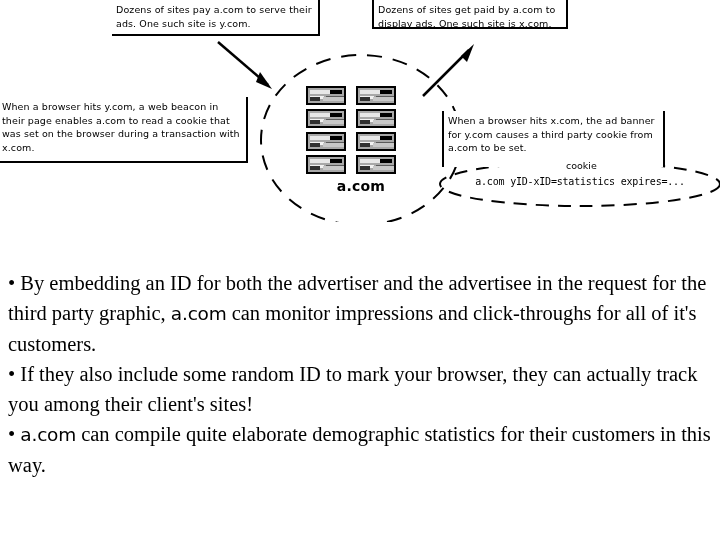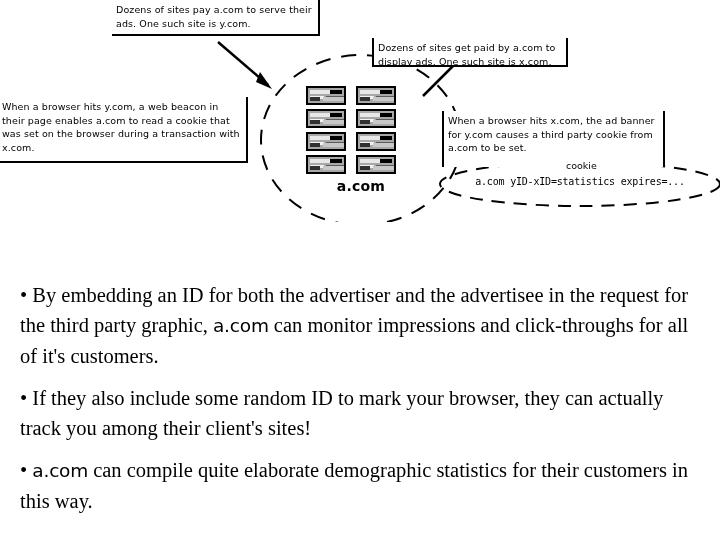--- a/index.html
+++ b/index.html
@@ -62,21 +62,20 @@
   }
   #box-paid {
     left: 372px;
     top: 0px;
     width: 196px;
     height: 29px;
     border-right: 2px solid #000;
     border-bottom: 2px solid #000;
     border-left: 2px solid #000;
     padding-top: 3px;
-    margin-top: 38px;
   }
   #box-beacon {
     left: -2px;
     top: 97px;
     width: 250px;
     height: 66px;
     border-right: 2px solid #000;
     border-bottom: 2px solid #000;
     padding-top: 3px;
   }
@@ -213,21 +212,21 @@
     position: absolute;
     left: 8px;
     top: 268px;
     width: 706px;
     font-family: "Liberation Serif", "DejaVu Serif", serif;
     font-size: 20.5px;
     line-height: 30px;
     color: #000000;
   }
   .bullet-para {
-    margin: 12px;
+    margin: 0;
     padding: 0;
     text-indent: 0;
   }
   .mono-dom {
     font-family: "DejaVu Sans", "Liberation Sans", sans-serif;
     font-size: 18.5px;
     letter-spacing: -0.2px;
   }
 </style>
 </head>

